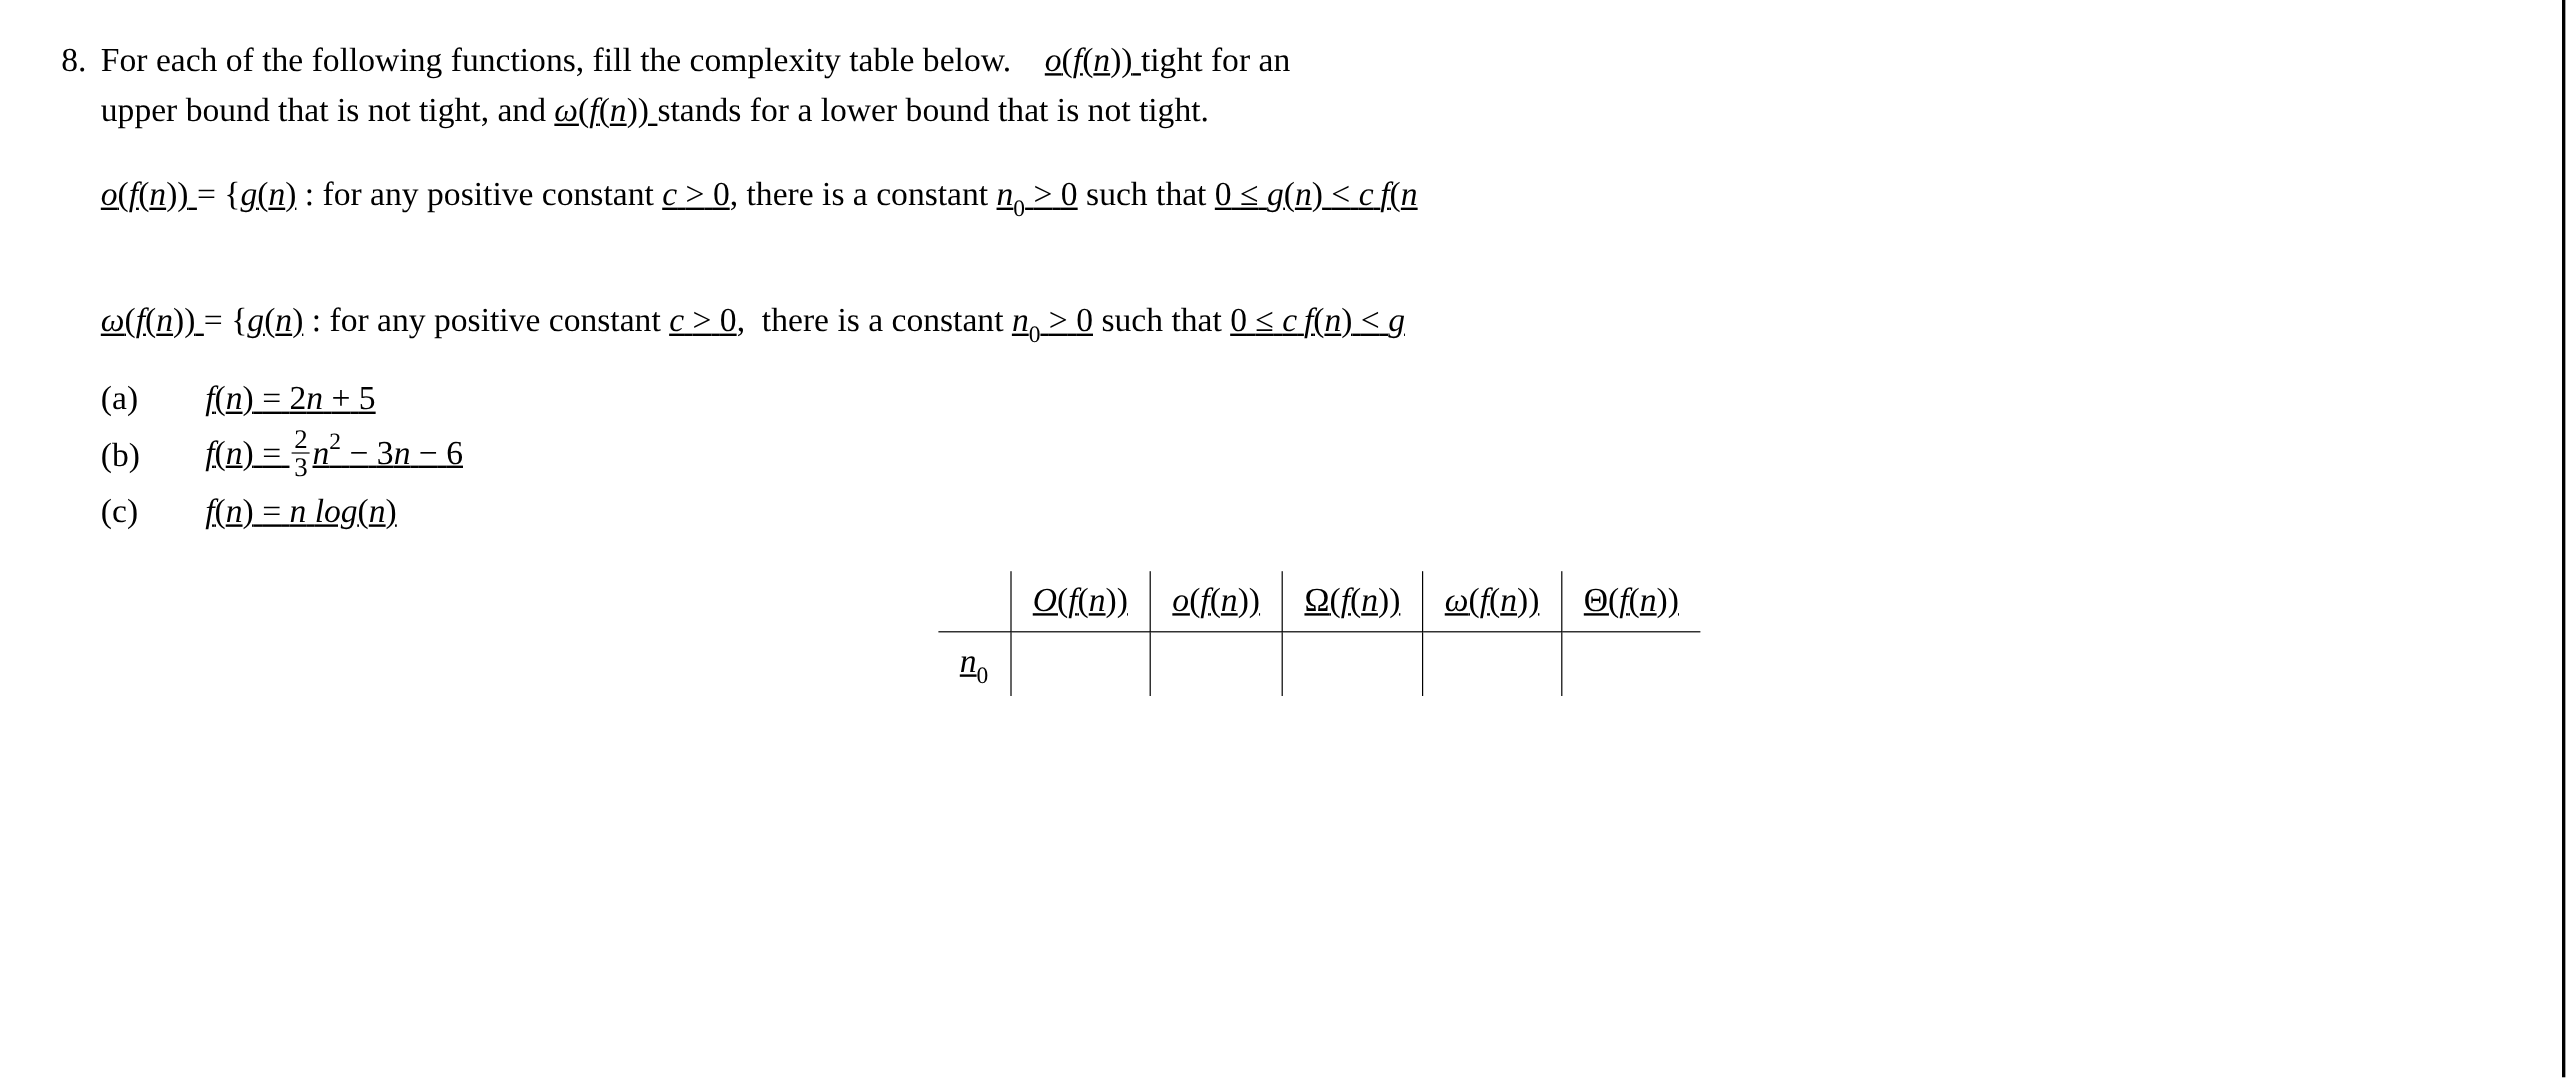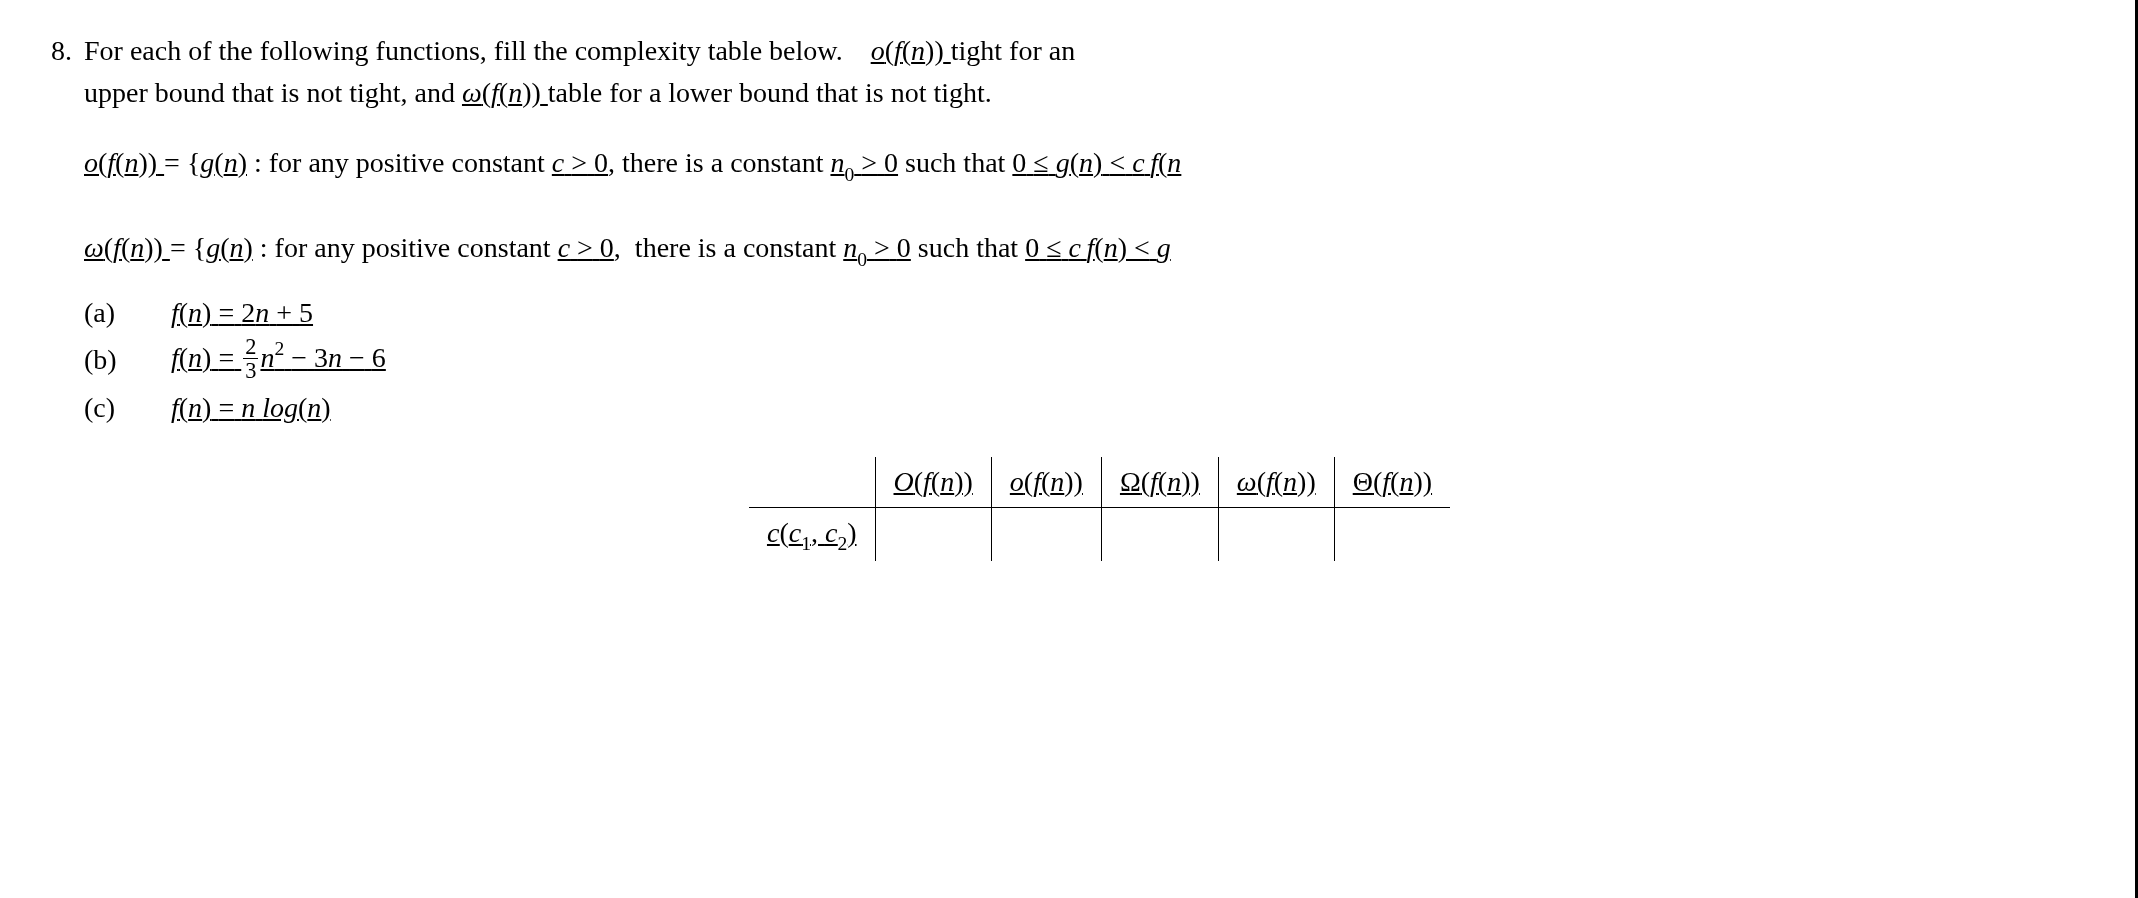--- a/index.html
+++ b/index.html
@@ -125,39 +125,39 @@
         &nbsp;&nbsp;
         <span class="math nowrap">
           <span>o</span><span class="rm">(</span><span>f</span><span class="rm">(</span><span>n</span><span class="rm">))</span>
         </span>
         <span>tight for an</span>
         <br>
         <span>upper bound that is not tight, and</span>
         <span class="math nowrap">
           <span>ω</span><span class="rm">(</span><span>f</span><span class="rm">(</span><span>n</span><span class="rm">))</span>
         </span>
-        <span>table for a lower bound that is not tight.</span>
+        <span>stands for a lower bound that is not tight.</span>
       </div>
 
       <div class="def-block">
         <span class="math">
           <span>o</span><span class="rm">(</span><span>f</span><span class="rm">(</span><span>n</span><span class="rm">))</span>
         </span>
         <span class="rm"> <span>=</span> </span>
         <span class="rm">{</span><span class="math"><span>g</span><span class="rm">(</span><span>n</span><span class="rm">)</span></span>
         <span class="rm"> <span>:</span> </span>
         <span>for   any   positive   constant</span>
         <span class="math"> <span>c</span> <span class="rm">&gt;</span> <span class="rm">0</span></span><span class="rm">,</span>
         <span>there is a constant</span>
         <span class="math"> <span>n</span><span class="sub rm">0</span> <span class="rm">&gt;</span> <span class="rm">0</span></span>
         <span> <span>such that</span> </span>
         <span class="math"><span class="rm">0</span> <span class="rm">≤</span> <span>g</span><span class="rm">(</span><span>n</span><span class="rm">)</span> <span class="rm">&lt;</span> <span>c</span> <span>f</span><span class="rm">(</span><span>n</span></span>
       </div>
 
-      <div class="def-block" style="margin-top:40px;">
+      <div class="def-block" style="margin-top:60px;">
         <span class="math">
           <span>ω</span><span class="rm">(</span><span>f</span><span class="rm">(</span><span>n</span><span class="rm">))</span>
         </span>
         <span class="rm"> <span>=</span> </span>
         <span class="rm">{</span><span class="math"><span>g</span><span class="rm">(</span><span>n</span><span class="rm">)</span></span>
         <span class="rm"> <span>:</span> </span>
         <span>for   any   positive   constant</span>
         <span class="math"> <span>c</span> <span class="rm">&gt;</span> <span class="rm">0</span></span><span class="rm">,</span>
         &nbsp;<span>there  is a constant</span>
         <span class="math"> <span>n</span><span class="sub rm">0</span> <span class="rm">&gt;</span> <span class="rm">0</span></span>
@@ -210,23 +210,23 @@
             <tr>
               <th class="corner"></th>
               <th><span class="math"><span>O</span><span class="rm">(</span><span>f</span><span class="rm">(</span><span>n</span><span class="rm">))</span></span></th>
               <th><span class="math"><span>o</span><span class="rm">(</span><span>f</span><span class="rm">(</span><span>n</span><span class="rm">))</span></span></th>
               <th><span class="math"><span class="rm">Ω</span><span class="rm">(</span><span>f</span><span class="rm">(</span><span>n</span><span class="rm">))</span></span></th>
               <th><span class="math"><span>ω</span><span class="rm">(</span><span>f</span><span class="rm">(</span><span>n</span><span class="rm">))</span></span></th>
               <th><span class="math"><span class="rm">Θ</span><span class="rm">(</span><span>f</span><span class="rm">(</span><span>n</span><span class="rm">))</span></span></th>
             </tr>
           </thead>
           <tbody>
-            <tr class="mid">
+            <tr>
               <th class="rowhead">
-                <span class="math"><span>c</span><span class="rm">(</span><span>c</span><span class="sub rm">1</span><span class="rm">, </span><span>c</span><span class="sub rm">2</span><span class="rm">)</span></span>
+                <span class="math"><span>n</span><span class="sub rm">0</span></span>
               </th>
               <td></td>
               <td></td>
               <td></td>
               <td></td>
               <td></td>
             </tr>
           </tbody>
         </table>
       </div>

